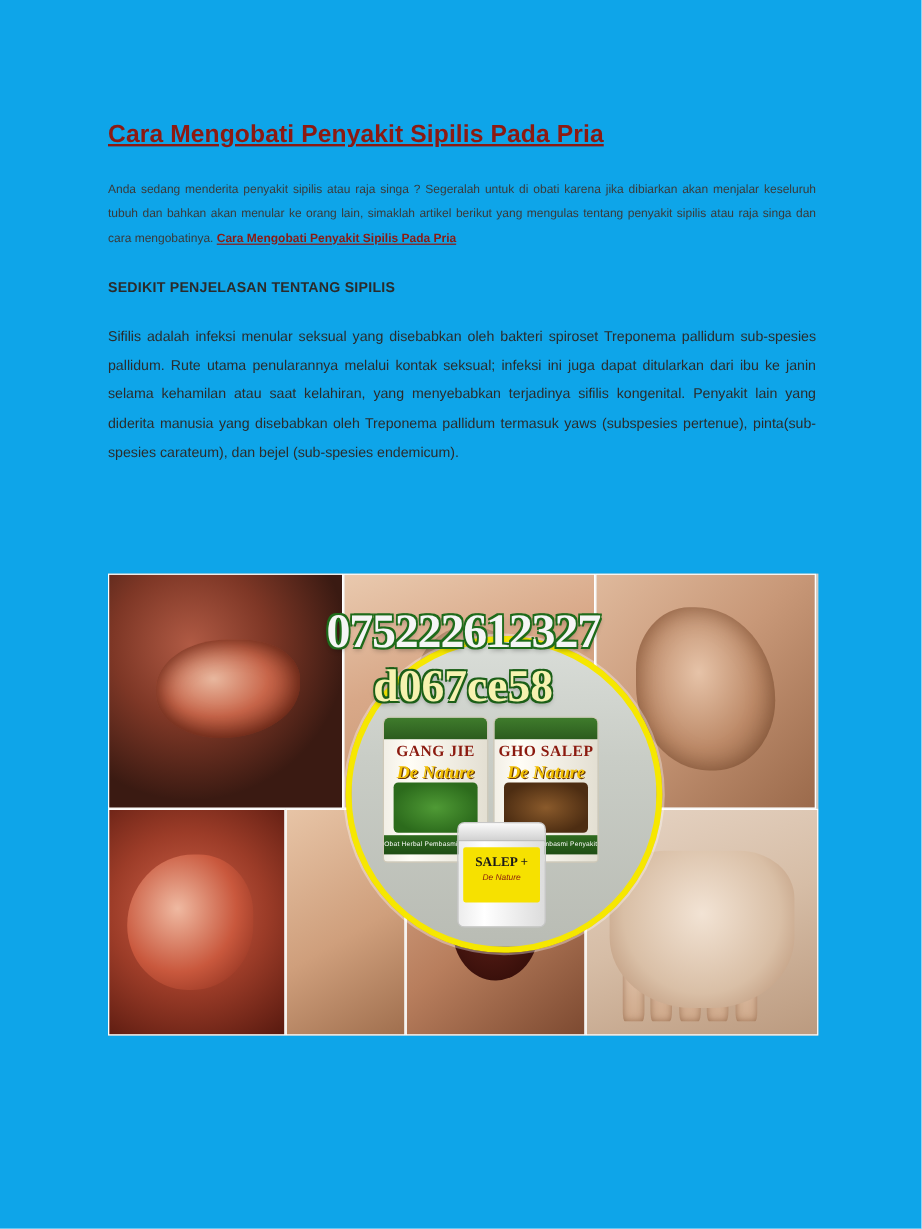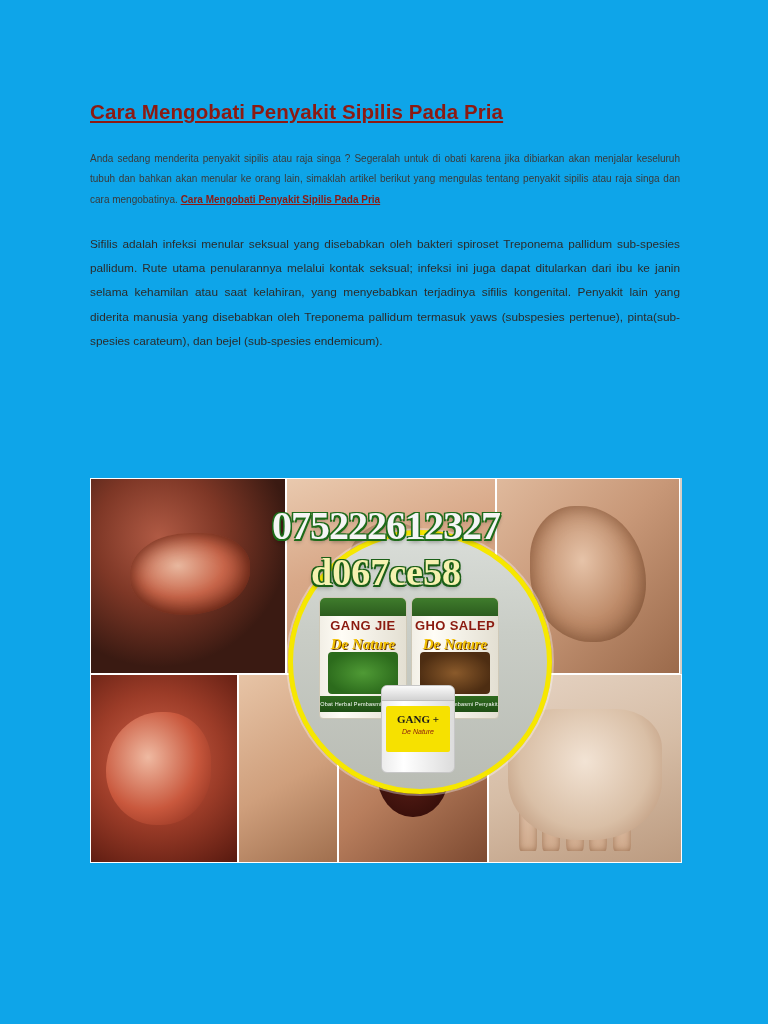--- a/index.html
+++ b/index.html
@@ -213,21 +213,21 @@
   .jar .cap {
     position: absolute;
     top: 0; left: 0; right: 0;
     height: 18px;
     background: linear-gradient(180deg, #3f7c2c 0%, #2c5c1e 100%);
   }
   .jar .brand {
     position: absolute;
     top: 20px; left: 0; right: 0;
     text-align: center;
-    font-family: Liberation Sans, sans-serif;
+    font-family: Liberation Serif, serif;
     font-weight: bold;
     font-size: 13px;
     color: #8b1a0f;
     letter-spacing: 0.4px;
   }
   .jar .sub {
     position: absolute;
     top: 38px; left: 0; right: 0;
     text-align: center;
     font-family: "Liberation Serif", serif;
@@ -334,20 +334,21 @@
 <body>
 
 <div class="page">
 
   <div class="content">
 
     <h1 class="doc-title">Cara Mengobati Penyakit Sipilis Pada Pria</h1>
 
     <p class="para"><span>Anda sedang menderita penyakit sipilis atau raja singa ? Segeralah untuk di obati karena jika dibiarkan akan menjalar keseluruh tubuh dan bahkan akan menular ke orang lain, simaklah artikel berikut yang mengulas tentang penyakit sipilis atau raja singa dan cara mengobatinya. </span><span class="link">Cara Mengobati Penyakit Sipilis Pada Pria</span></p>
 
+    <p class="subhead">SEDIKIT PENJELASAN TENTANG SIPILIS</p>
 
     <p class="para2">Sifilis adalah infeksi menular seksual yang disebabkan oleh bakteri spiroset Treponema pallidum sub-spesies pallidum. Rute utama penularannya melalui kontak seksual; infeksi ini juga dapat ditularkan dari ibu ke janin selama kehamilan atau saat kelahiran, yang menyebabkan terjadinya sifilis kongenital. Penyakit lain yang diderita manusia yang disebabkan oleh Treponema pallidum termasuk yaws (subspesies pertenue), pinta(sub-spesies carateum), dan bejel (sub-spesies endemicum).</p>
 
   </div>
 
   <div class="collage">
 
     <div class="row row-top">
       <div class="cell c1"></div>
       <div class="cell c2"></div>
@@ -381,21 +382,21 @@
         <div class="cap"></div>
         <div class="brand">GHO SALEP</div>
         <div class="sub">De Nature</div>
         <div class="herb"></div>
         <div class="strip">Obat Herbal Pembasmi Penyakit</div>
       </div>
 
       <div class="salep">
         <div class="lid"></div>
         <div class="label">
-          <b>GANG +</b>
+          <b>SALEP +</b>
           <i>De Nature</i>
         </div>
       </div>
     </div>
 
     <div class="phone-line">075222612327</div>
     <div class="pin-line">d067ce58</div>
 
   </div>
 

